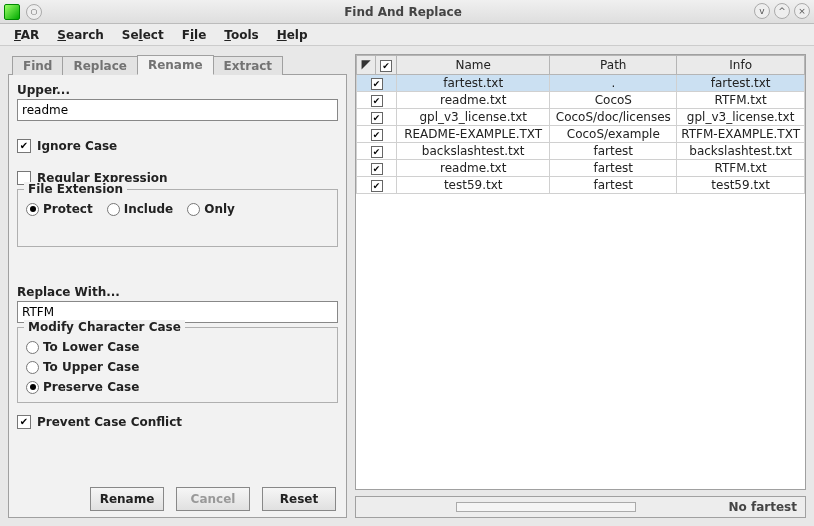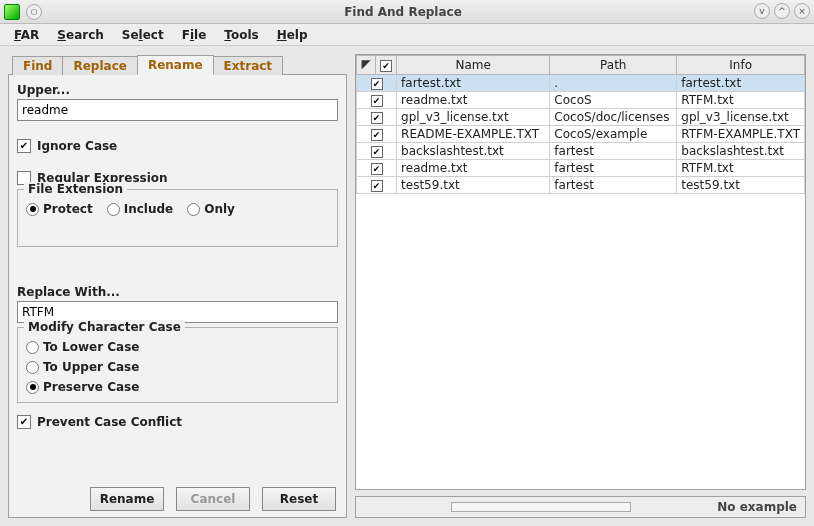--- a/index.html
+++ b/index.html
@@ -96,21 +96,21 @@
     align-items:flex-end;
     padding-left:4px;
   }
   .tab {
     padding: 2px 10px;
     border: 1px solid #a0a0a0;
     background: #e3e3e3;
     border-bottom: none;
     margin-right: -1px;
     font-weight:bold;
-    color:#a16207;
+    color:#737373;
     position:relative;
     top:1px;
   }
   .tab.active {
     background: #f2f2f2;
     border-bottom: 1px solid #f2f2f2;
     z-index:2;
   }
   .tab-content {
     flex:1;
@@ -227,20 +227,21 @@
     font-size:12px; color:#333; line-height:1;
     display:inline-block; transform:translateY(-1px);
   }
   th.check-col { width:20px; }
   td {
     border:1px solid #d0d0d0;
     padding:1px 4px;
     font-size:12px;
     height:17px;
     white-space:nowrap;
+    text-align:center;
   }
   td.check-cell { text-align:center; padding:0; }
   tr.selected td { background:#cbe0f2; }
   .tbl-chk {
     width:12px; height:12px;
     border:1px solid #666;
     background:#fff;
     display:inline-flex;
     align-items:center;
     justify-content:center;
@@ -426,16 +427,16 @@
               <td>fartest</td>
               <td>test59.txt</td>
             </tr>
           </tbody>
       </table>
     </div>
     <div class="statusbar">
       <div class="status-mid">
         <div class="prog-track"></div>
       </div>
-      <span>No example</span>
+      <span>No fartest</span>
     </div>
   </div>
 </div>
 
 </body></html>

